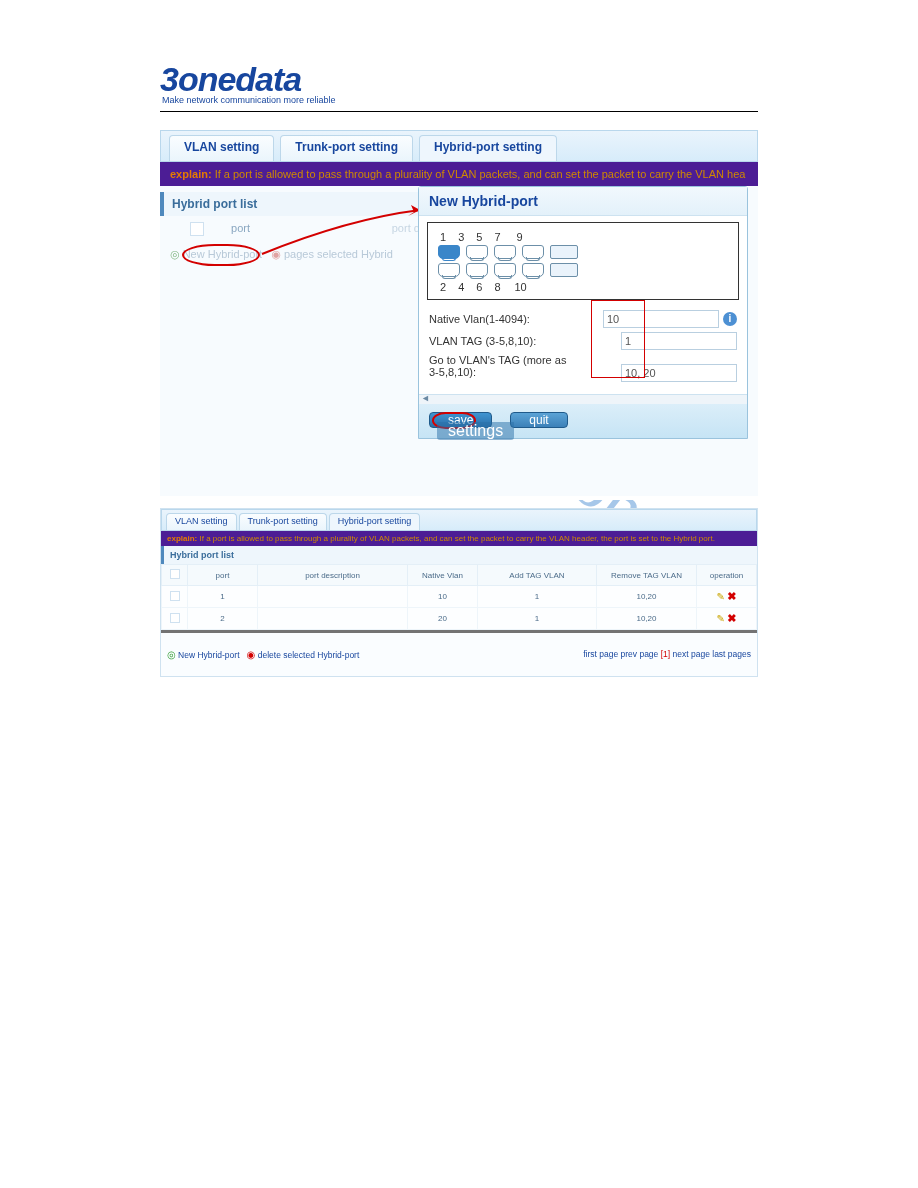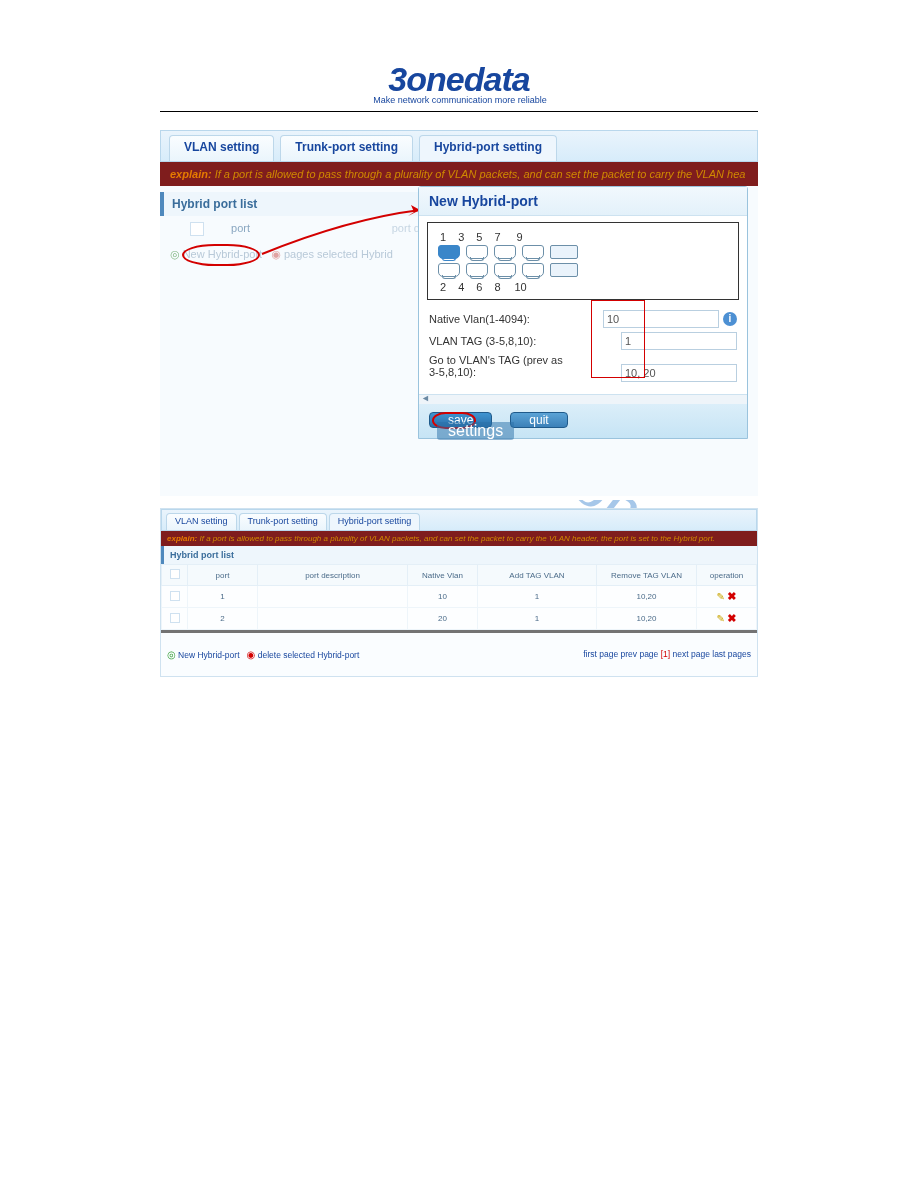--- a/index.html
+++ b/index.html
@@ -1,31 +1,31 @@
 <!DOCTYPE html>
 <html><head>
 <meta charset="utf-8">
 <style>
   * { box-sizing: border-box; margin: 0; padding: 0; }
   body { background: #fff; font-family: Arial, sans-serif; width: 918px; margin: 0 auto; position: relative; }
   .page { padding: 60px 160px 60px 160px; position: relative; }
 
   
-  .logo-wrap { margin-bottom: 2px; text-align: center; }
+  .logo-wrap { margin-bottom: 2px; }
   .logo-text { font-size: 34px; font-weight: bold; font-style: italic; color: #17469E; font-family: Arial, sans-serif; letter-spacing: -1px; }
   .logo-tag  { font-size: 9px; color: #17469E; margin-top: -4px; margin-left:2px;}
   hr.topline { border: none; border-top: 1px solid #000; margin-top: 6px; margin-bottom: 18px; }
 
   
   .shot { border: 0; position: relative; }
   .shot1 { height: 370px; background:#fff;}
   .tabs-row { background: linear-gradient(#eaf4fc,#d7ecfa); height: 32px; padding: 4px 8px 0 8px; display:flex; gap:6px; border:1px solid #b9d7ec; }
   .tab { background: linear-gradient(#fafdff,#eaf5fc); border:1px solid #bcd7ea; border-bottom:none; border-radius: 4px 4px 0 0; padding: 4px 14px; font-size: 12px; font-weight:bold; color:#17469E; cursor:pointer; }
   .tab.active { background:#eef6fd; color:#17469E; }
-  .explain-row { background:#7f1d1d; font-size:11px; padding:6px 10px; color:#d08a00;font-style:italic; }
+  .explain-row { background:#4c1d95; font-size:11px; padding:6px 10px; color:#d08a00; }
   .explain-row .expl-label { color:#e57b00; font-weight:bold; }
   .explain-row .expl-text  { color:#d08a00; }
 
   .shot1-body { position:relative; height: 310px; background:#f7fbfe; }
   .panel-left { position:absolute; left:0; top:6px; width:270px; }
   .panel-left .hdr { background:#eef6fc; border-left:4px solid #4f89bd; padding:5px 8px; font-size:12px; font-weight:bold; color:#3a6d9b; }
   .panel-left .row1 { padding:6px 0 6px 30px; font-size:11px; color:#8aa7c1; }
   .panel-left .row1 .ck { display:inline-block; width:14px; height:14px; background:#fff; border:1px solid #cfe1f0; vertical-align:middle; margin-right:24px;}
   .panel-left .act-row { padding:6px 0 0 10px; font-size:11px; color:#b8c9d8; }
   .panel-left .act-dim { color:#b8c9d8; }
@@ -168,21 +168,21 @@
             <div class="flabel">Native Vlan(1-4094):</div>
             <input class="fin" value="10" style="">
             <div class="info-i">i</div>
           </div>
           <div class="frow">
             <div class="flabel">VLAN TAG (3-5,8,10):</div>
             <input class="fin" value="1" style="">
           </div>
           <div class="frow" style="align-items:flex-start;">
             <div class="flabel">
-              <span>Go to VLAN's TAG (prev as</span><br><span>3-5,8,10):</span>
+              <span>Go to VLAN's TAG (more as</span><br><span>3-5,8,10):</span>
             </div>
             <input class="fin" style="margin-top: 10px;" value="10, 20">
           </div>
 
           <div class="red-rect-small" style="left:172px; top:-4px; width:54px; height:78px;"></div>
         </div>
         <div class="dlg-scroll"></div>
         <div class="dlg-btnbar" style="position:relative;">
           <button class="dlg-btn">save</button>
           <button class="dlg-btn" style="background:linear-gradient(#5ba3d6,#3c80b8);">quit</button>

